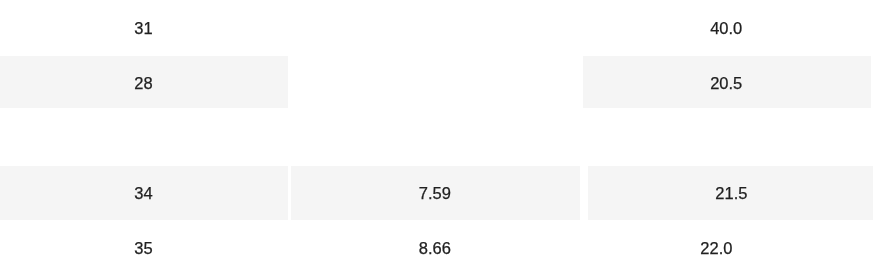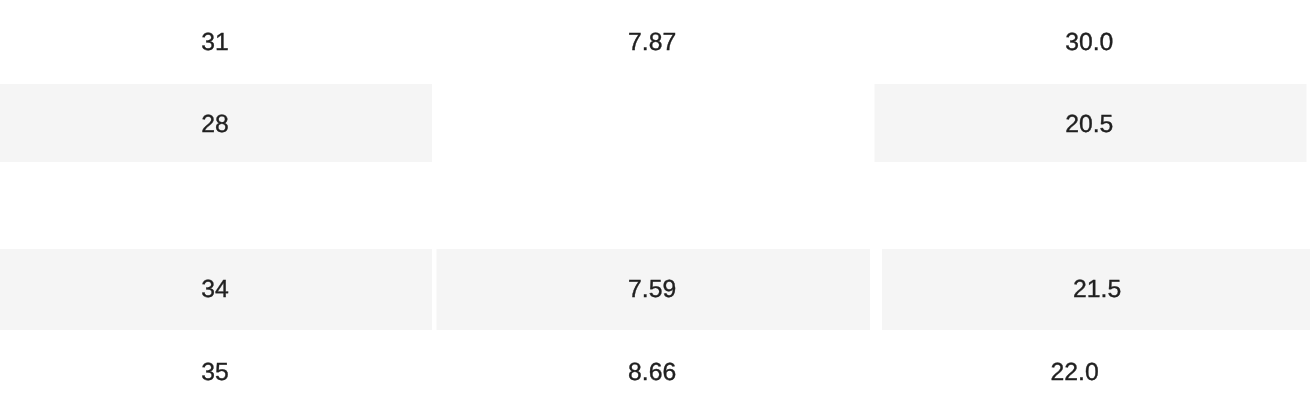--- a/index.html
+++ b/index.html
@@ -26,25 +26,22 @@
   }
 </style>
 </head>
 <body>
 
 <div class="size-table">
   <div class="row" style="top:0.6px">
     <div class="cell" style="left:0px">
       <span class="value">31</span>
     </div>
-    <div class="cell" style="left:291.4px">
-      <span class="value">7.87</span>
-    </div>
     <div class="cell" style="left:582.8px">
-      <span class="value">30.0</span>
+      <span class="value">40.0</span>
     </div>
   </div>
   <div class="row" style="top:55.6px">
     <div class="cell" style="left:0px">
       <div class="stripe" style="height:52.2px"></div>
       <span class="value">28</span>
     </div>
     <div class="cell" style="left:582.8px">
       <div class="stripe" style="height:52.2px"></div>
       <span class="value">20.5</span>

